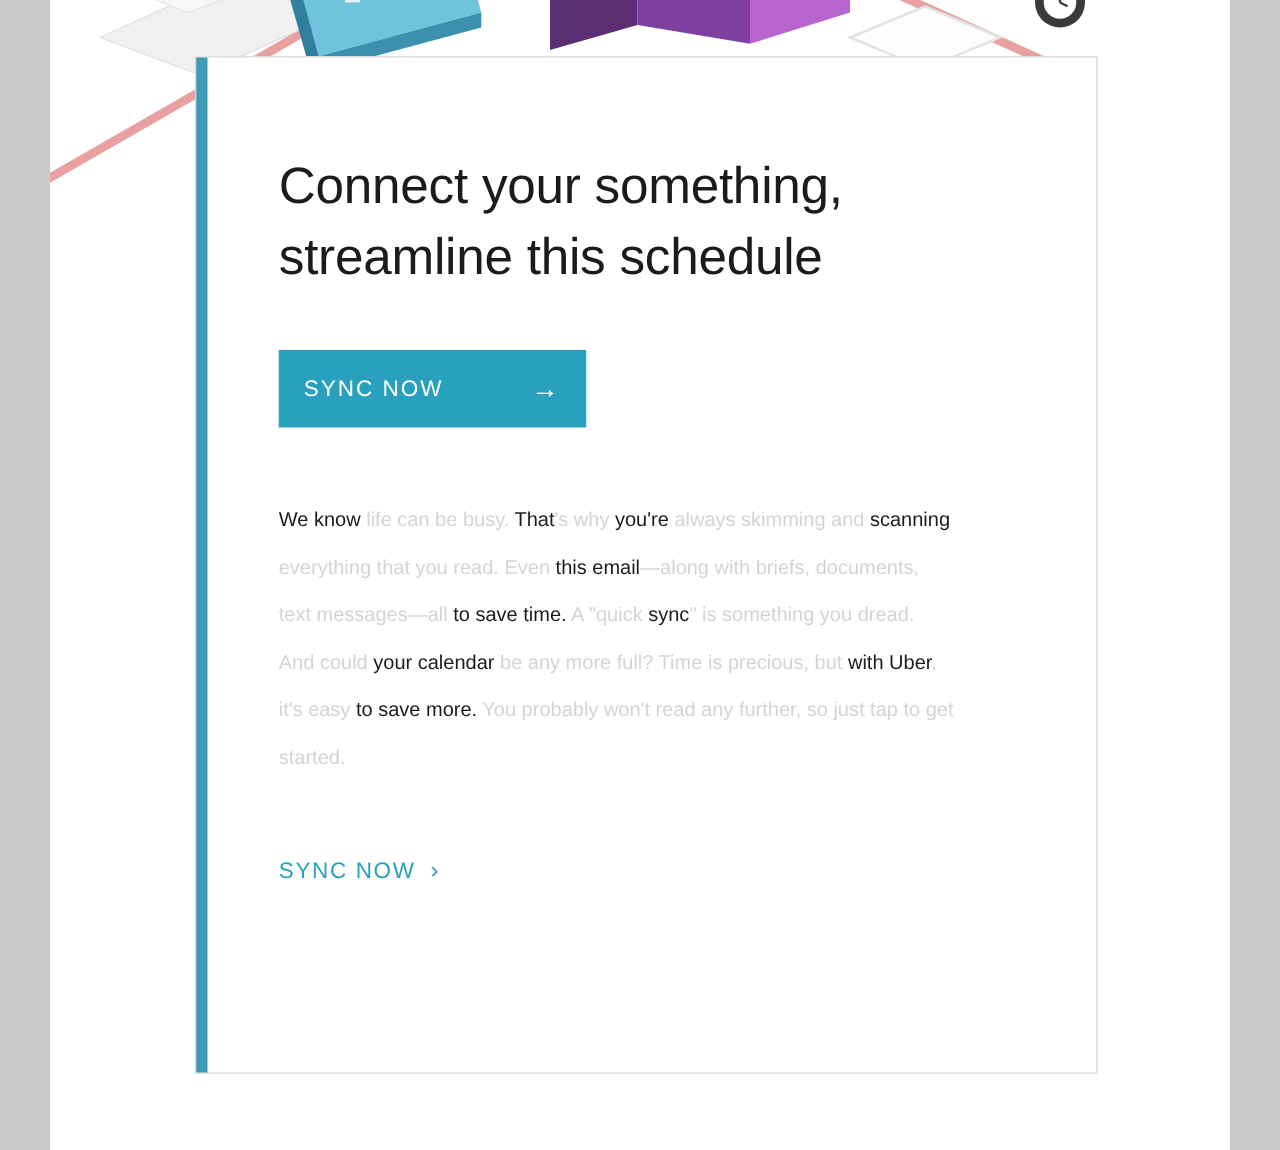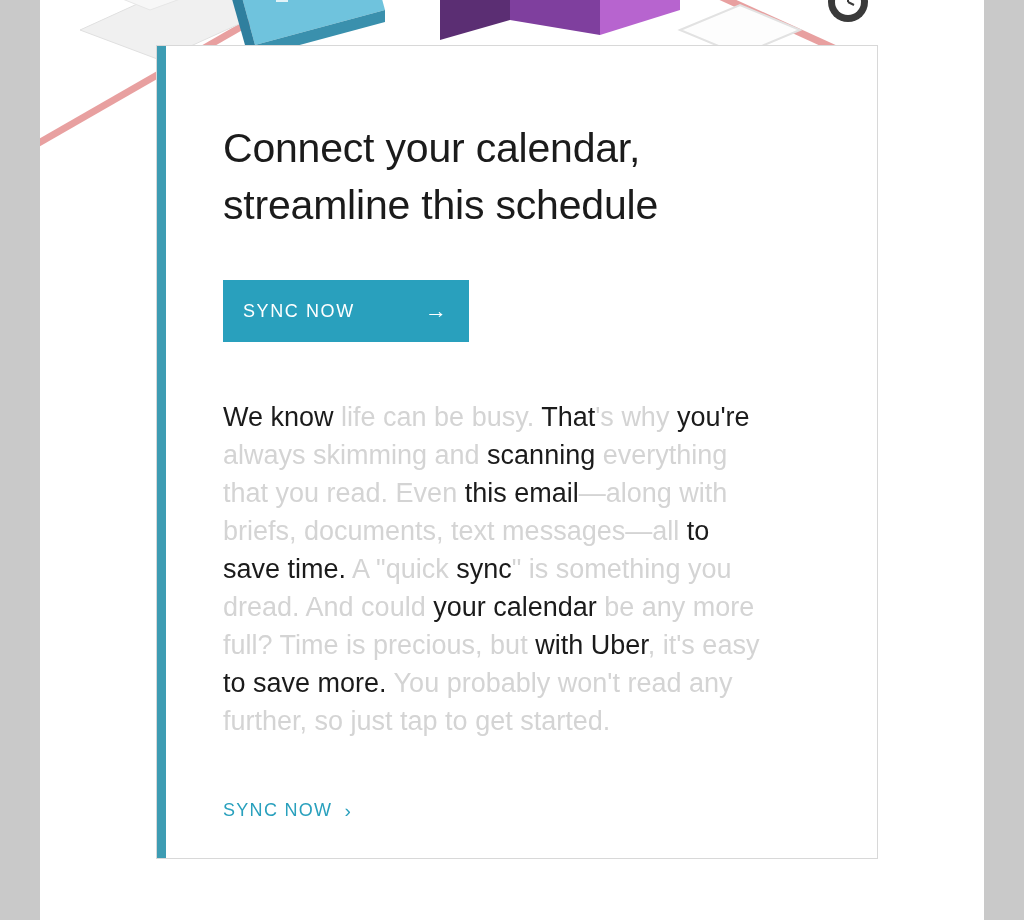--- a/index.html
+++ b/index.html
@@ -99,21 +99,21 @@
   }
   .cta-button .cta-arrow {
     color: #ffffff;
     font-size: 22px;
     line-height: 1;
     display: inline-block;
   }
   .body-copy {
     margin: 0;
     padding-top: 56px;
-    font-size: 27px;
+    font-size: 16px;
     line-height: 38px;
     color: #d4d4d4;
     max-width: 540px;
     font-weight: 400;
   }
   .body-copy .hl {
     color: #1b1b1b;
   }
   .link-cta {
     display: inline-flex;
@@ -177,21 +177,21 @@
         <rect x="236" y="-6" width="12" height="8" fill="#ffffff" opacity="0.8"></rect>
       </svg>
     </div>
 
     <div class="card">
       <div class="card-accent"></div>
 
       <div class="card-inner">
 
         <h1 class="headline">
-          <span>Connect your calendar,</span><br>
+          <span>Connect your something,</span><br>
           <span>streamline this schedule</span>
         </h1>
 
         <button class="cta-button">
           <span class="cta-label">SYNC NOW</span>
           <span class="cta-arrow">→</span>
         </button>
 
         <p class="body-copy"><span class="hl">We know </span><span>life can be busy. </span><span class="hl">That</span><span>'s why </span><span class="hl">you're </span><span>always skimming and </span><span class="hl">scanning</span><span> everything that you read. Even </span><span class="hl">this email</span><span>—along with briefs, documents, text messages—all </span><span class="hl">to save time.</span><span> A "quick </span><span class="hl">sync</span><span>" is something you dread. And could </span><span class="hl">your calendar</span><span> be any more full? Time is precious, but </span><span class="hl">with Uber</span><span>, it's easy </span><span class="hl">to save more.</span><span> You probably won't read any further, so just tap to get started.</span></p>
 

